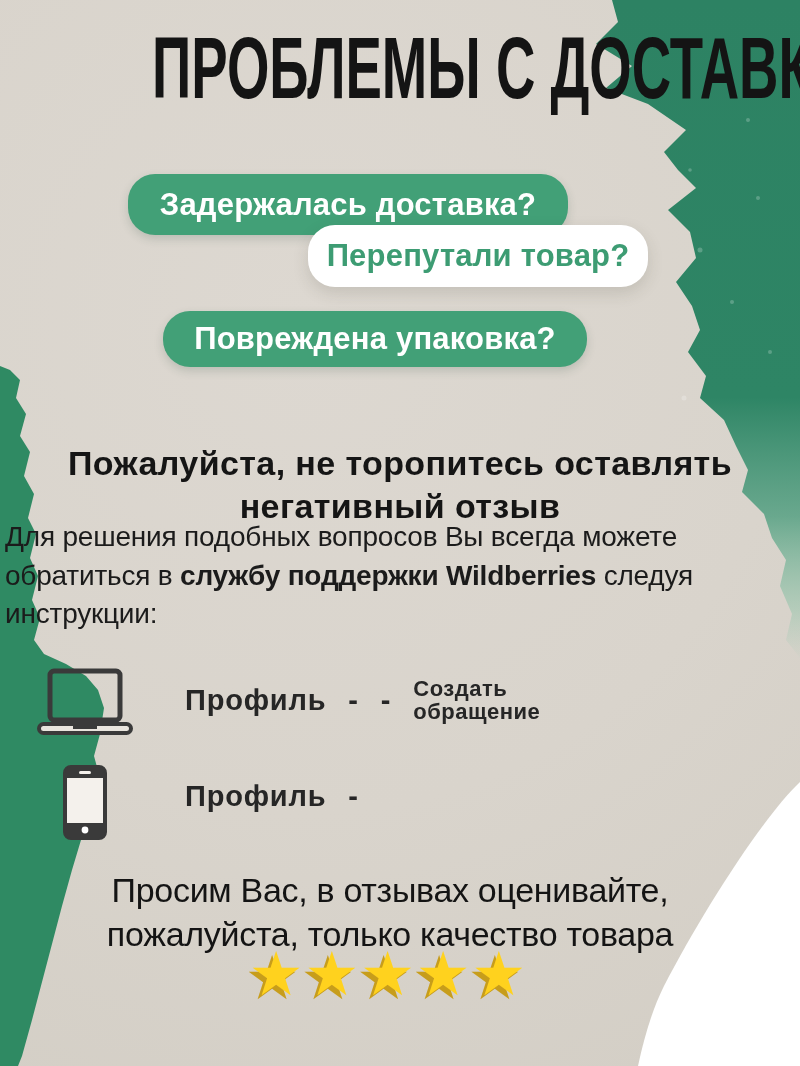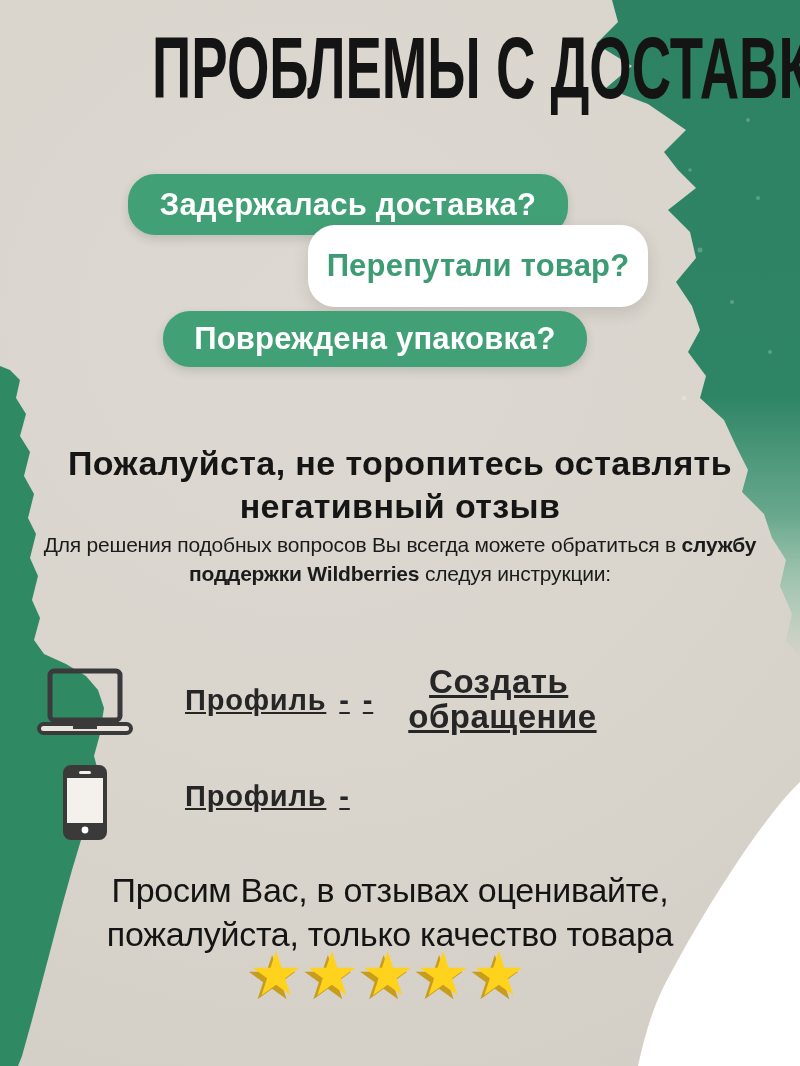--- a/index.html
+++ b/index.html
@@ -17,45 +17,45 @@
     letter-spacing:0px;
   }
 
   .pill{
     position:absolute;display:flex;align-items:center;justify-content:center;
     font-weight:700;font-size:31px;border-radius:27px;letter-spacing:0.2px;
   }
   .pill-green{background:#42a077;color:#ffffff;box-shadow:0 4px 10px rgba(40,70,55,0.18);}
   .pill-white{background:#ffffff;color:#3d9c73;box-shadow:0 6px 16px rgba(60,60,50,0.15);}
   #pill-delay{left:128px;top:138px;width:440px;height:61px;margin-top:36px;}
-  #pill-wrong{left:308px;top:225px;width:340px;height:82px;}
+  #pill-wrong{left:308px;top:225px;width:340px;height:62px;}
   #pill-damaged{left:163px;top:311px;width:424px;height:56px;}
 
   .plea-heading{
     position:absolute;top:442px;left:60px;width:680px;text-align:center;
     font-size:34px;font-weight:700;line-height:1.26;color:#151515;letter-spacing:0.4px;
   }
   .plea-body{
-    position:absolute;top:531px;left:5px;width:790px;text-align:center;
-    font-size:21px;font-weight:400;line-height:1.38;color:#1b1b1b;letter-spacing:-0.2px;
+    position:absolute;top:518px;left:5px;width:790px;text-align:left;
+    font-size:28px;font-weight:400;line-height:1.38;color:#1b1b1b;letter-spacing:-0.2px;
   }
   .plea-body b{font-weight:700;}
 
   .instr-icon{position:absolute;}
   #laptop-icon{left:37px;top:668px;width:96px;height:69px;}
   #phone-icon{left:63px;top:765px;width:44px;height:75px;}
 
   .instr-steps{
-    position:absolute;display:flex;align-items:center;gap:13px;
-    font-size:29px;font-weight:700;color:#262626;letter-spacing:0.8px;text-decoration:underline;
+    position:absolute;display:flex;align-items:center;gap:22px;
+    font-size:29px;font-weight:700;color:#262626;letter-spacing:0.8px;
   }
   #row-web{left:185px;top:660px;height:80px;}
   #row-app{left:185px;top:768px;height:56px;}
   .step-stacked{
-    font-size:33px;line-height:1.05;text-align:right;width:160px;letter-spacing:0.5px;margin-left:22px;
+    font-size:22px;line-height:1.05;text-align:left;width:160px;letter-spacing:0.5px;
   }
   .sep{font-weight:700;}
 
   .footer-note{
     position:absolute;top:868px;left:40px;width:700px;text-align:center;
     font-size:34px;font-weight:400;line-height:1.3;color:#141414;letter-spacing:-0.3px;
   }
   .stars{
     position:absolute;top:944px;left:0;right:24px;text-align:center;
     font-size:61px;line-height:1;color:#ffd21e;letter-spacing:1px;

